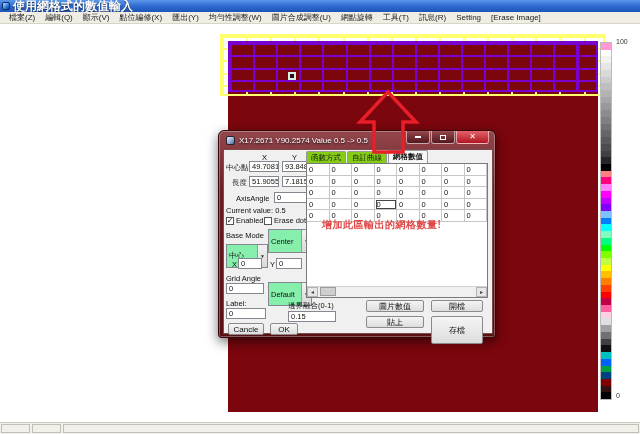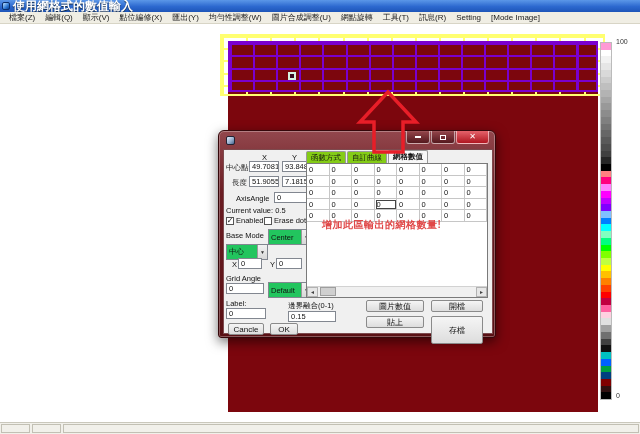--- a/index.html
+++ b/index.html
@@ -71,21 +71,21 @@
   .dlg-body { position:absolute; left:4px; top:18px; width:270px; height:185px;
     background:#f0f0f0; border:1px solid #7d4a4e; font-size:7.5px; color:#111; }
 
   .abs { position:absolute; }
   .lbl { font-size:7.5px; color:#111; white-space:nowrap; }
   .tb { background:#fff; border:1px solid #828790; font-size:7.5px; height:11px;
     line-height:9px; padding:0 2px; overflow:hidden; white-space:nowrap; }
   .btn { background:linear-gradient(180deg,#f5f5f5,#dddddd); border:1px solid #8a8a8a;
     font-size:8px; display:flex; align-items:center; justify-content:center;
     border-radius:2px; white-space:nowrap; }
-  .combo { background:#22c55e; border:1px solid #828790; height:16px; display:flex; align-items:center; }
+  .combo { background:#86efac; border:1px solid #828790; height:24px; display:flex; align-items:center; }
   .combo .val { flex:1; padding-left:2px; font-size:7.5px; overflow:hidden; white-space:nowrap; }
   .combo .dd { width:10px; height:100%; background:linear-gradient(180deg,#f2f2f2,#d8d8d8);
     border-left:1px solid #9a9a9a; display:flex; align-items:center; justify-content:center;
     font-size:5px; color:#333; }
   .cb { width:8px; height:8px; background:#fff; border:1px solid #555; display:inline-flex;
     align-items:center; justify-content:center; font-size:8px; line-height:8px; color:#111; }
   .cb-row { display:flex; align-items:center; gap:2px; }
 
   
   .tabstrip { position:absolute; left:82px; top:1px; display:flex; z-index:2; }
@@ -127,21 +127,21 @@
     <span class="menu-item">編輯(Q)</span>
     <span class="menu-item">顯示(V)</span>
     <span class="menu-item">點位編修(X)</span>
     <span class="menu-item">匯出(Y)</span>
     <span class="menu-item">均勻性調整(W)</span>
     <span class="menu-item">圖片合成調整(U)</span>
     <span class="menu-item">網點旋轉</span>
     <span class="menu-item">工具(T)</span>
     <span class="menu-item">訊息(R)</span>
     <span class="menu-item">Setting</span>
-    <span class="menu-item">[Mode Image]</span>
+    <span class="menu-item">[Erase Image]</span>
   </div>
 
 <div class="canvas-maroon"></div>
 <div class="grid-yellow"></div>
 <div class="grid-purple"></div>
 <div class="sel-marker"></div>
 
 <div class="palette">
     <div class="band" style="background: rgb(255, 154, 213);"></div>
     <div class="band" style="background: rgb(255, 255, 255);"></div>
@@ -202,20 +202,21 @@
 
 <div class="statusbar">
   <div class="status-seg seg1"></div>
   <div class="status-seg seg2"></div>
   <div class="status-seg seg3"></div>
 </div>
 
 <div class="dialog">
   <div class="dlg-titlebar">
     <div class="dlg-icon"></div>
+    <div class="dlg-title">X17.2671 Y90.2574 Value 0.5 -&gt; 0.5</div>
     <div class="caption-btns">
       <div class="cap-btn cap-min">
           <div class="glyph-min"></div>
         </div>
       <div class="cap-btn cap-max">
           <div class="glyph-max"></div>
         </div>
       <div class="cap-btn cap-close">
           <div class="glyph-close">✕</div>
         </div>

